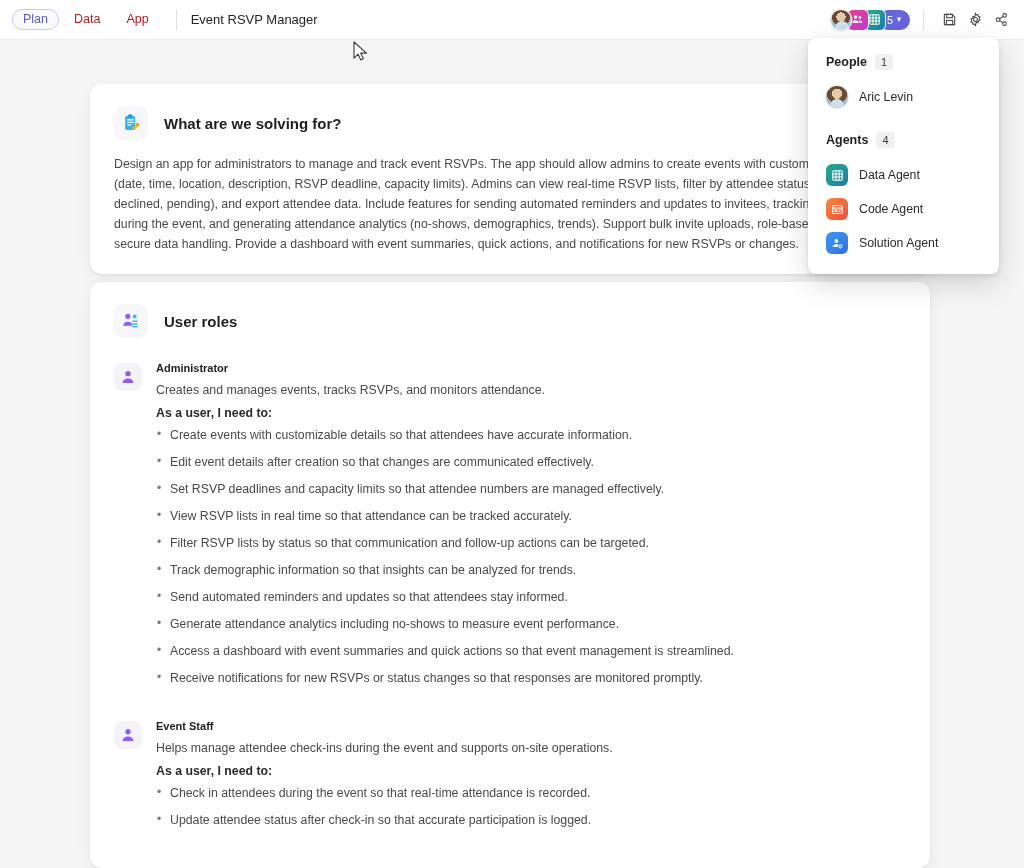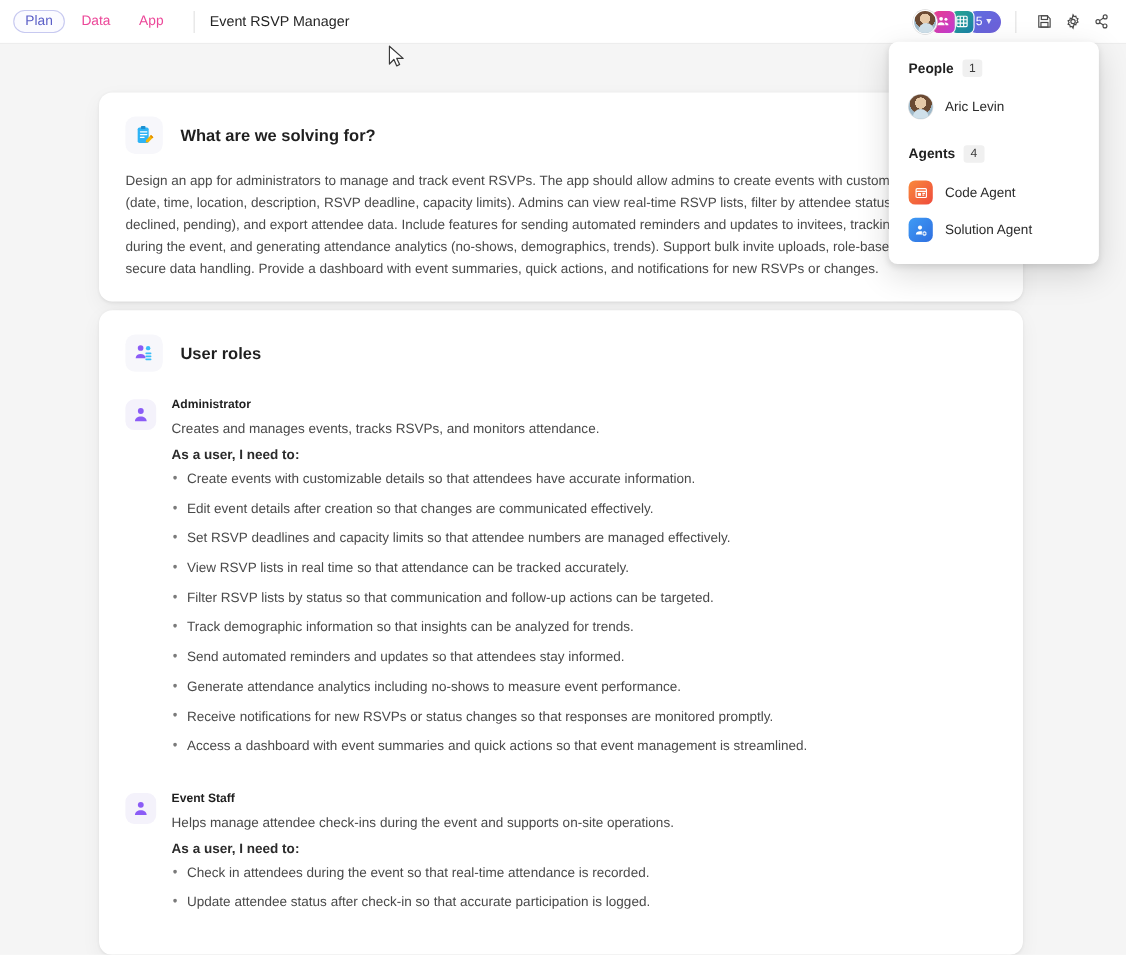--- a/index.html
+++ b/index.html
@@ -14,21 +14,21 @@
   
   .topbar {
     position: absolute; top: 0; left: 0; right: 0; height: 40px;
     background: #ffffff;
     display: flex; align-items: center;
     border-bottom: 1px solid #ededed;
     z-index: 5;
   }
   .nav-tabs { display: flex; align-items: center; gap: 4px; padding-left: 12px; }
   .tab {
-    font-size: 12.5px; color: #ec4899; padding: 3px 11px; border-radius: 12px;
+    font-size: 12.5px; color: #b91c1c; padding: 3px 11px; border-radius: 12px;
     cursor: pointer; white-space: nowrap; line-height: 15px;
   }
   .tab.active { color: #5b5fc7; border: 1px solid #c7c9f0; background: #fbfbff; padding: 2px 10px; }
   .topbar-divider { width: 1px; height: 20px; background: #e0e0e0; margin: 0 14px 0 16px; }
   .doc-title { font-size: 13px; color: #242424; white-space: nowrap; }
 
   .topbar-right { margin-left: auto; display: flex; align-items: center; padding-right: 10px; gap: 0; }
 
   .avatar-cluster { display: flex; align-items: center; }
   .avatar-photo {
@@ -250,22 +250,22 @@
         <div class="role-need">As a user, I need to:</div>
         <ul class="needs">
           <li>Create events with customizable details so that attendees have accurate information.</li>
           <li>Edit event details after creation so that changes are communicated effectively.</li>
           <li>Set RSVP deadlines and capacity limits so that attendee numbers are managed effectively.</li>
           <li>View RSVP lists in real time so that attendance can be tracked accurately.</li>
           <li>Filter RSVP lists by status so that communication and follow-up actions can be targeted.</li>
           <li>Track demographic information so that insights can be analyzed for trends.</li>
           <li>Send automated reminders and updates so that attendees stay informed.</li>
           <li>Generate attendance analytics including no-shows to measure event performance.</li>
+          <li>Access a dashboard with event summaries and quick actions so that event management is streamlined.</li>
           <li>Receive notifications for new RSVPs or status changes so that responses are monitored promptly.</li>
-          <li>Access a dashboard with event summaries and quick actions so that event management is streamlined.</li>
         </ul>
       </div>
     </div>
 
     <div class="role">
       <div class="role-icon">
         <svg width="16" height="16" viewBox="0 0 24 24" fill="#8b5cf6">
           <circle cx="12" cy="7" r="4"></circle>
           <path d="M4 21c0-4.2 3.6-6.6 8-6.6s8 2.4 8 6.6z"></path>
         </svg>
@@ -293,20 +293,29 @@
     </div>
 
     <div class="fly-sec-gap"></div>
 
     <div class="fly-sec-head">
       <span class="fly-sec-title">Agents</span>
       <span class="fly-count">4</span>
     </div>
 
 
+    <div class="fly-row">
+      <div class="agent-icon ag-data">
+        <svg width="13" height="13" viewBox="0 0 16 16" fill="none" stroke="#fff" stroke-width="1.3">
+          <rect x="2.2" y="2.2" width="11.6" height="11.6" rx="1.2"></rect>
+          <path d="M2.2 6.1h11.6M2.2 9.9h11.6M6.1 2.2v11.6M9.9 2.2v11.6"></path>
+        </svg>
+      </div>
+      <span class="fly-label">Data Agent</span>
+    </div>
 
     <div class="fly-row">
       <div class="agent-icon ag-code">
         <svg width="13" height="13" viewBox="0 0 16 16" fill="none" stroke="#fff" stroke-width="1.3">
           <rect x="2.2" y="3" width="11.6" height="10" rx="1.2"></rect>
           <path d="M2.2 6.2h11.6"></path>
           <rect x="4.3" y="8" width="3.4" height="3.1" fill="#fff" stroke="none"></rect>
           <path d="M9.2 8.4h3M9.2 10.4h2.2"></path>
         </svg>
       </div>

